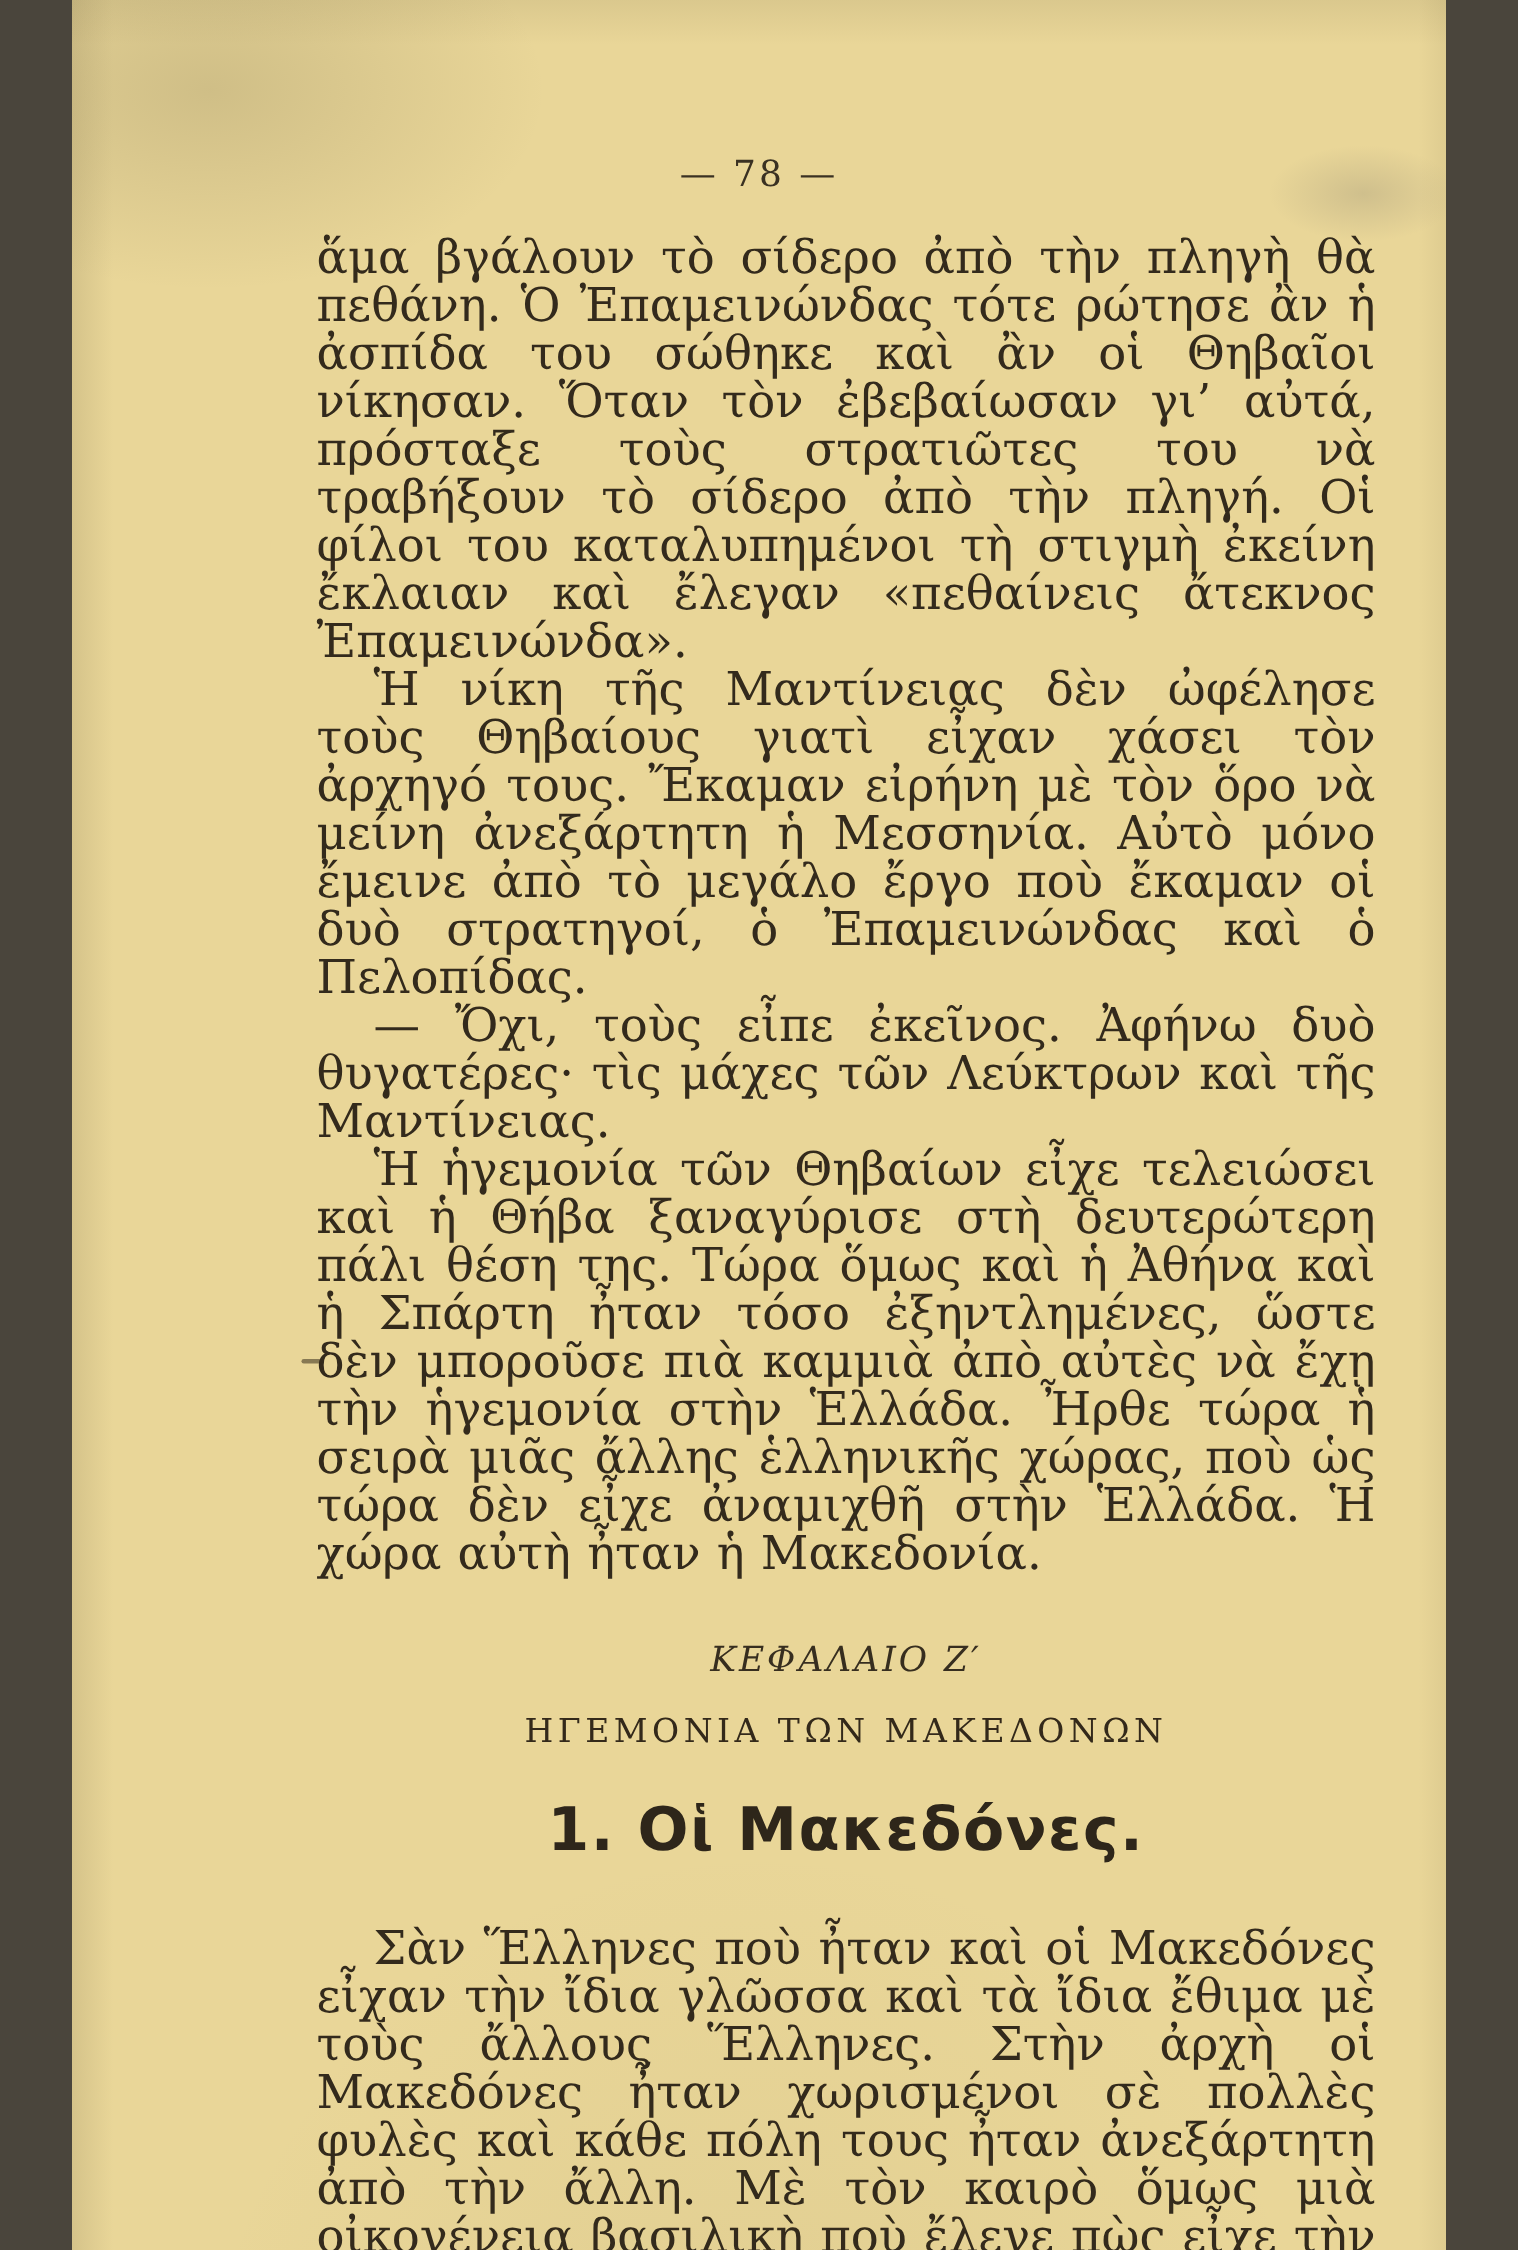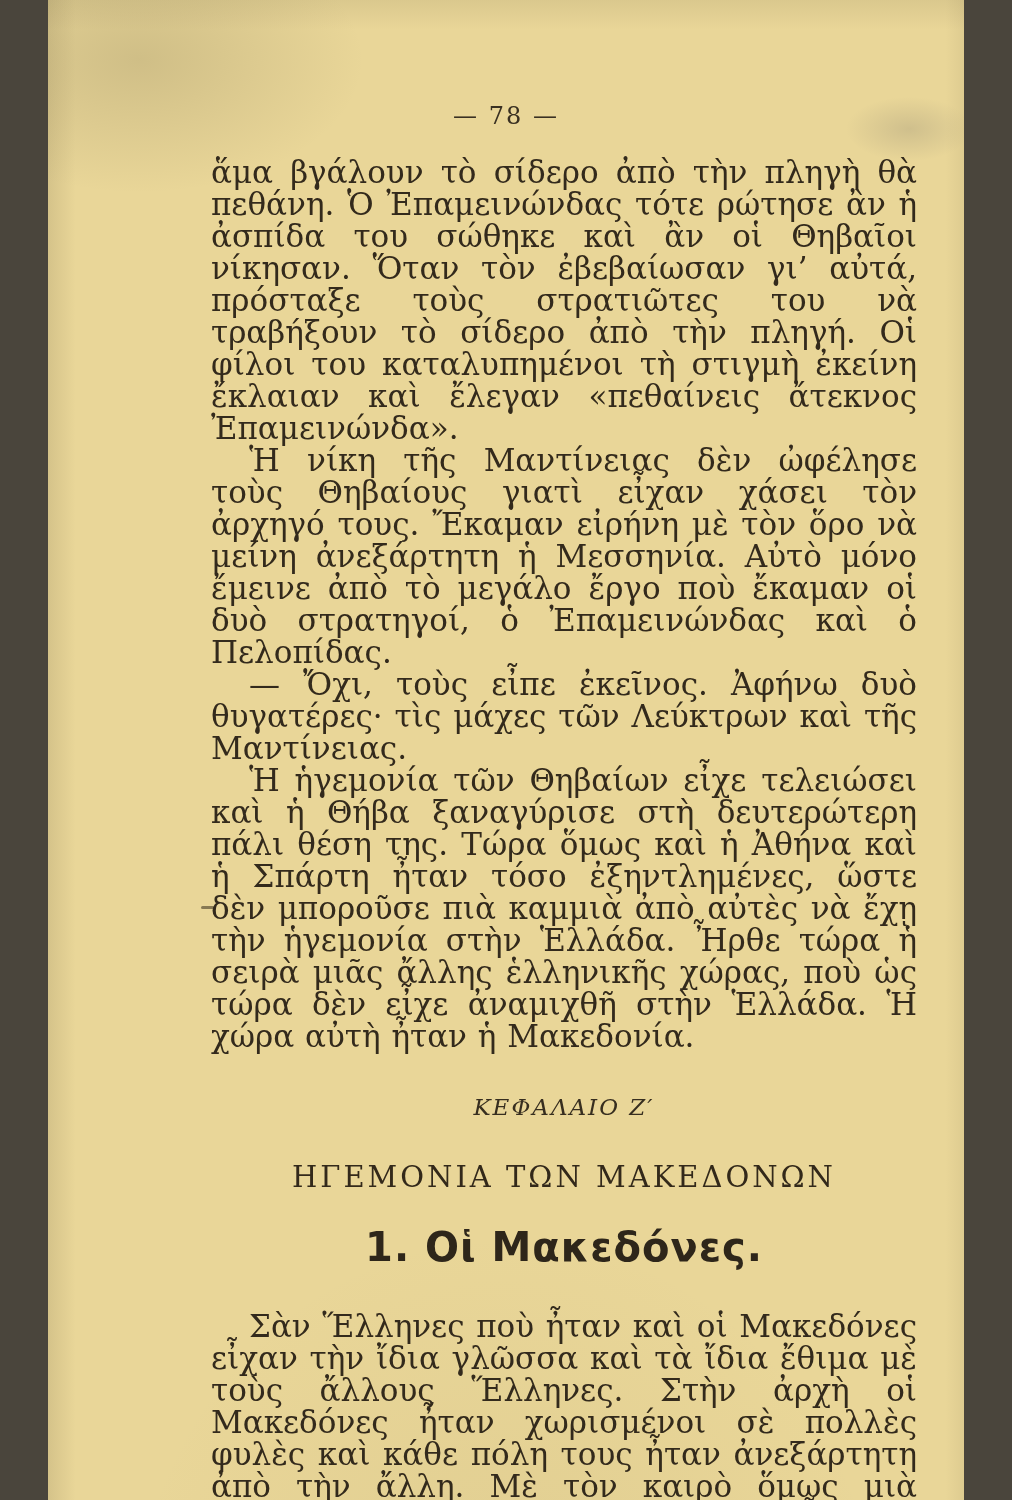--- a/index.html
+++ b/index.html
@@ -52,23 +52,23 @@
   }
   .chapter-label {
     margin-top: 42px;
     text-align: center;
     font-size: 23px;
     letter-spacing: 2px;
     color: #372e1f;
     font-style: italic;
   }
   .chapter-title {
-    margin-top: 40px;
+    margin-top: 22px;
     text-align: center;
-    font-size: 29px;
+    font-size: 22px;
     letter-spacing: 3px;
     color: #33291a;
   }
   .section-heading {
     margin-top: 30px;
     text-align: center;
     font-size: 40px;
     font-weight: bold;
     font-family: "DejaVu Sans", "Liberation Sans", sans-serif;
     letter-spacing: 1px;

